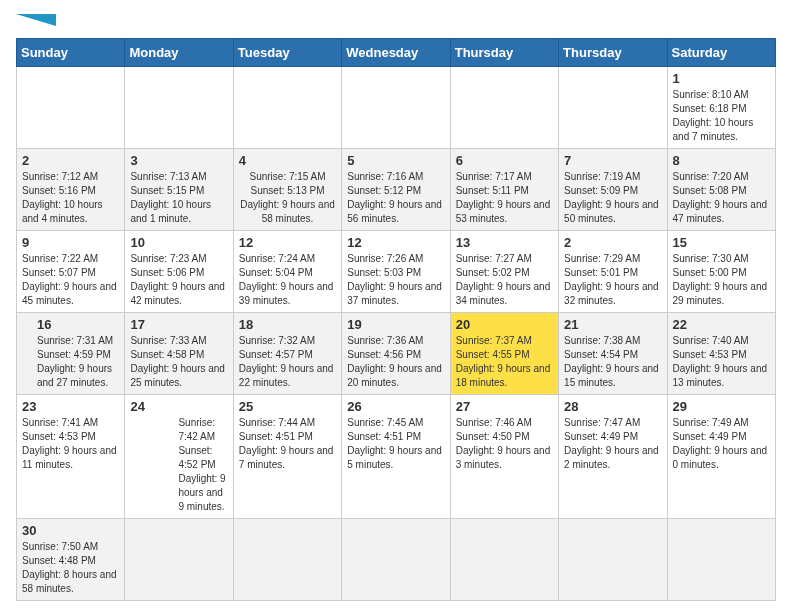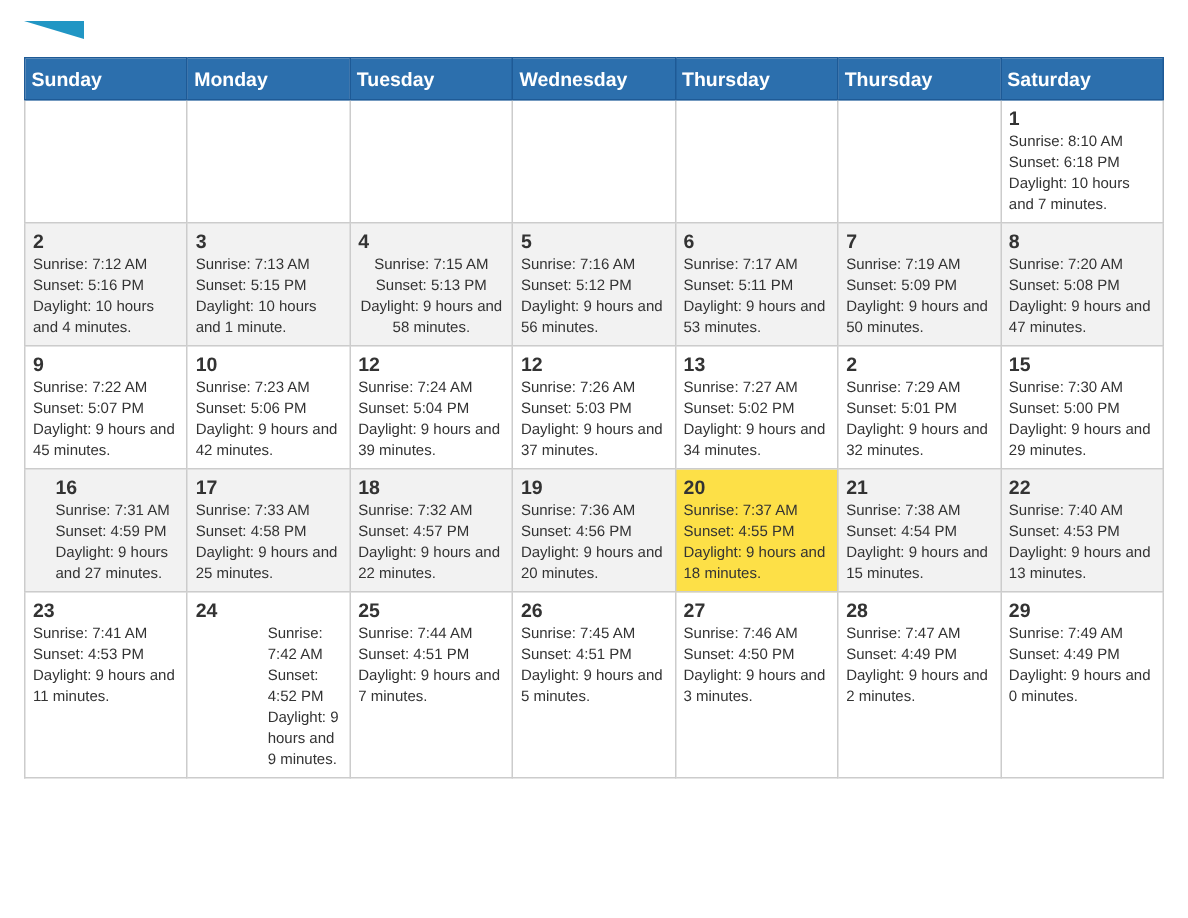--- a/index.html
+++ b/index.html
@@ -299,14 +299,28 @@
 Sunset: 4:49 PM
 Daylight: 9 hours and 2 minutes.</div>
         </td>
         <td>
           <span class="day-number">29</span>
           <div class="day-info" style="white-space: pre-line;">Sunrise: 7:49 AM
 Sunset: 4:49 PM
 Daylight: 9 hours and 0 minutes.</div>
         </td>
       </tr>
+      <tr style="background: rgb(242, 242, 242);">
+        <td style="background: rgb(242, 242, 242);">
+          <span class="day-number">30</span>
+          <div class="day-info" style="white-space: pre-line;">Sunrise: 7:50 AM
+Sunset: 4:48 PM
+Daylight: 8 hours and 58 minutes.</div>
+        </td>
+        <td style="background: rgb(242, 242, 242);"></td>
+        <td style="background: rgb(242, 242, 242);"></td>
+        <td style="background: rgb(242, 242, 242);"></td>
+        <td style="background: rgb(242, 242, 242);"></td>
+        <td style="background: rgb(242, 242, 242);"></td>
+        <td style="background: rgb(242, 242, 242);"></td>
+      </tr>
     </tbody>
 </table>
 
 </body></html>

